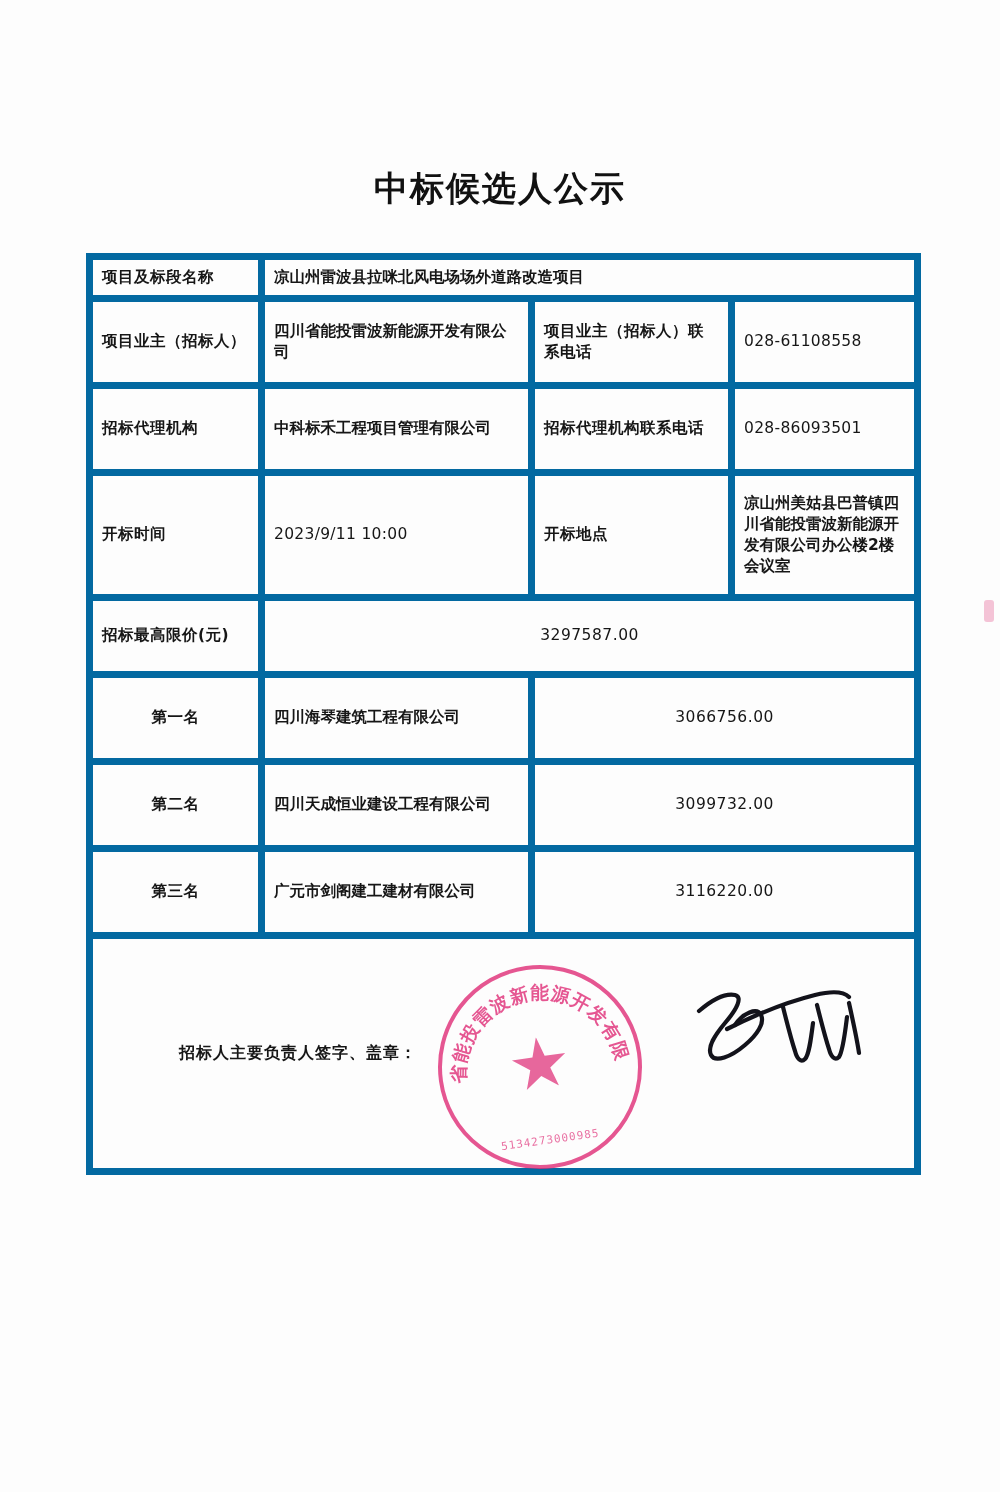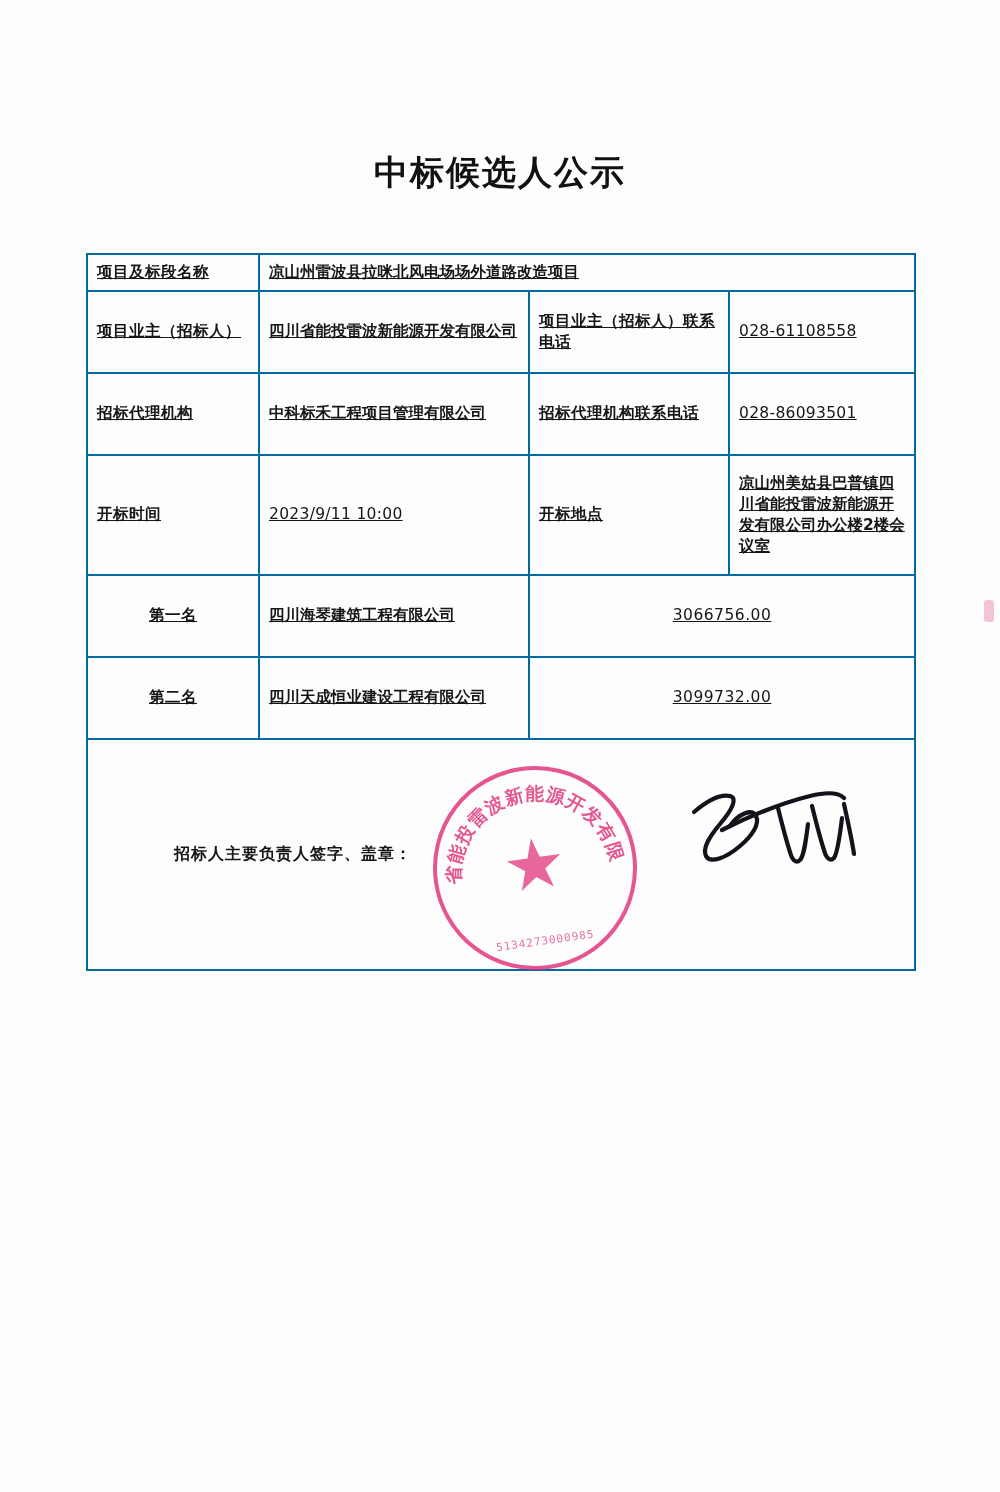--- a/index.html
+++ b/index.html
@@ -17,48 +17,47 @@
   }
 
   .page {
     position: absolute;
     inset: 0;
     background: #fdfdfd;
   }
 
   .doc-title {
     position: absolute;
-    top: 150px;
+    top: 166px;
     left: 0;
     width: 100%;
     text-align: center;
     font-size: 34px;
     font-weight: bold;
     letter-spacing: 2px;
     color: #111;
     font-family: "DejaVu Sans", sans-serif;
   }
 
   table.main {
     position: absolute;
     top: 253px;
     left: 86px;
     width: 828px;
     border-collapse: collapse;
     table-layout: fixed;
   }
   table.main td {
-    border: 2px solid #0369a1;
+    border: 7px solid #0369a1;
     padding: 7px 9px;
     font-size: 15.5px;
     line-height: 1.35;
     vertical-align: middle;
     font-family: "DejaVu Sans", sans-serif;
     color: #161616;
-    text-decoration: underline;
   }
 
   .lbl {
     font-weight: bold;
     letter-spacing: 0.5px;
   }
   .lbl-c {
     font-weight: bold;
     text-align: center;
     letter-spacing: 0.5px;
@@ -221,28 +220,37 @@
         <td class="lbl">招标代理机构联系电话</td>
         <td class="numleft">028-86093501</td>
       </tr>
       <tr>
         <td class="lbl tall">开标时间</td>
         <td class="numleft">2023/9/11  10:00</td>
         <td class="lbl">开标地点</td>
         <td class="val-b">凉山州美姑县巴普镇四川省能投雷波新能源开发有限公司办公楼2楼会议室</td>
       </tr>
       <tr>
+        <td class="lbl limit-row">招标最高限价(元)</td>
+        <td class="num" colspan="3">3297587.00</td>
+      </tr>
+      <tr>
         <td class="lbl-c rowh2">第一名</td>
         <td class="val-b">四川海琴建筑工程有限公司</td>
         <td class="num" colspan="2">3066756.00</td>
       </tr>
       <tr>
         <td class="lbl-c rowh2">第二名</td>
         <td class="val-b">四川天成恒业建设工程有限公司</td>
         <td class="num" colspan="2">3099732.00</td>
+      </tr>
+      <tr>
+        <td class="lbl-c rowh2">第三名</td>
+        <td class="val-b">广元市剑阁建工建材有限公司</td>
+        <td class="num" colspan="2">3116220.00</td>
       </tr>
       <tr>
         <td class="sign-cell" colspan="4">
           <span class="sign-text">招标人主要负责人签字、盖章：</span>
 
           <span class="seal">
             <svg class="seal-arc" viewBox="0 0 196 196">
               <defs>
                 <path id="sealcurve" d="M 22,106 A 76,76 0 1 1 174,106"></path>
               </defs>

